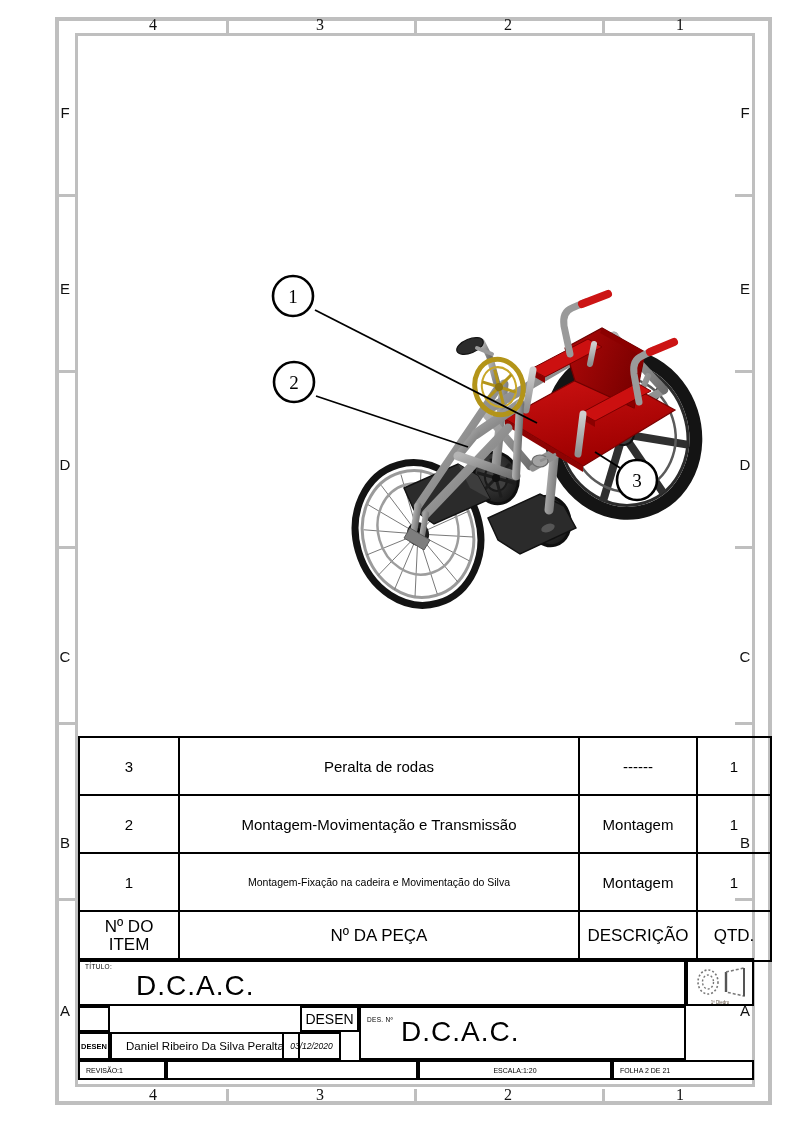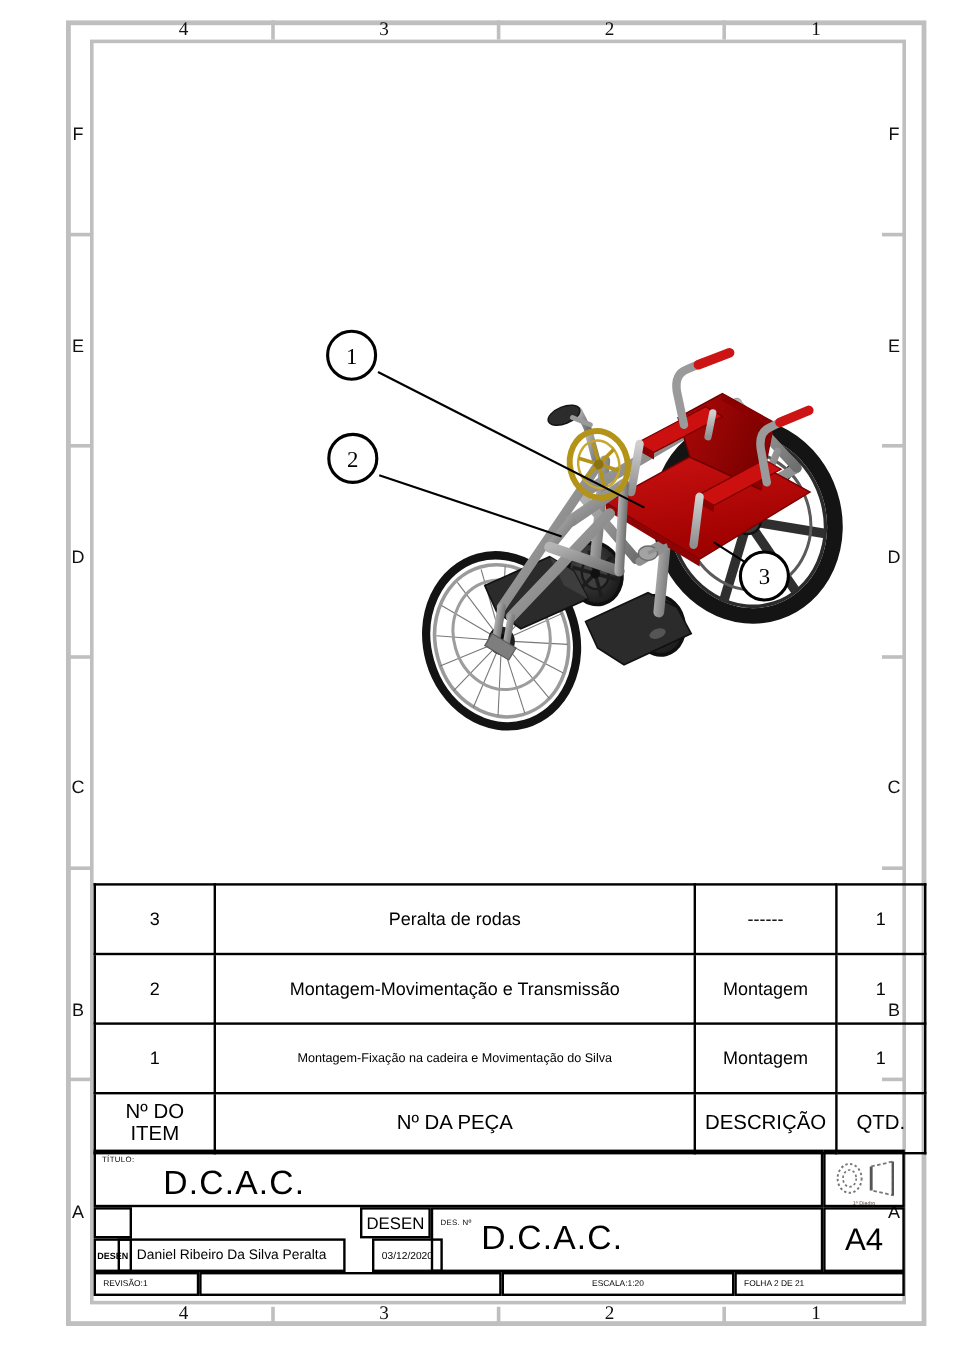--- a/index.html
+++ b/index.html
@@ -504,29 +504,28 @@
         <path d="M32,6 L50,2 L50,30 L32,26" fill="none" stroke="#777" stroke-width="1.5" stroke-dasharray="3,2"></path>
         <line x1="50" y1="2" x2="50" y2="30" stroke="#555" stroke-width="2"></line>
       </svg>
       <span class="proj-caption" style="left:0; top:40px;">1º Diedro</span>
     </div>
 
     <div class="tb-box tb-center" style="left:0; top:48px; width:32px; height:26px;"></div>
     <div class="tb-box tb-center tb-data" style="left:222px; top:48px; width:59px; height:26px;">DESEN</div>
 
     <div class="tb-box tb-center tb-desen" style="left:0; top:74px; width:32px; height:28px;">DESEN</div>
-    <div class="tb-box tb-center tb-person" style="left:20px; top:74px; width:190px; height:28px;">Daniel Ribeiro Da Silva Peralta</div>
-    <div class="tb-box tb-center tb-date" style="left:232px; top:74px; width:59px; height:28px;">03/12/2020</div>
+    <div class="tb-box tb-center tb-person" style="left:32px; top:74px; width:190px; height:28px;">Daniel Ribeiro Da Silva Peralta</div>
+    <div class="tb-box tb-center tb-date" style="left:204px; top:74px; width:59px; height:28px;font-style:italic;">03/12/2020</div>
 
     <div class="tb-box" style="left:281px; top:48px; width:327px; height:54px;">
       <span class="tb-label" style="left:6px; top:8px;">DES. Nº</span>
       <span class="tb-title-text" style="left:40px; top:8px;">D.C.A.C.</span>
     </div>
 
-    <div class="tb-box tb-center tb-a4" style="left:608px; top:48px; width:68px; height:54px;">A4</div>
 
     <div class="tb-box tb-center tb-foot tb-foot-left" style="left:0; top:102px; width:88px; height:20px;">REVISÃO:1</div>
     <div class="tb-box" style="left:88px; top:102px; width:252px; height:20px;"></div>
     <div class="tb-box tb-center tb-foot" style="left:340px; top:102px; width:194px; height:20px;">ESCALA:1:20</div>
     <div class="tb-box tb-center tb-foot tb-foot-left" style="left:534px; top:102px; width:142px; height:20px;">FOLHA 2 DE 21</div>
 
   </div>
 
 </div>
 

